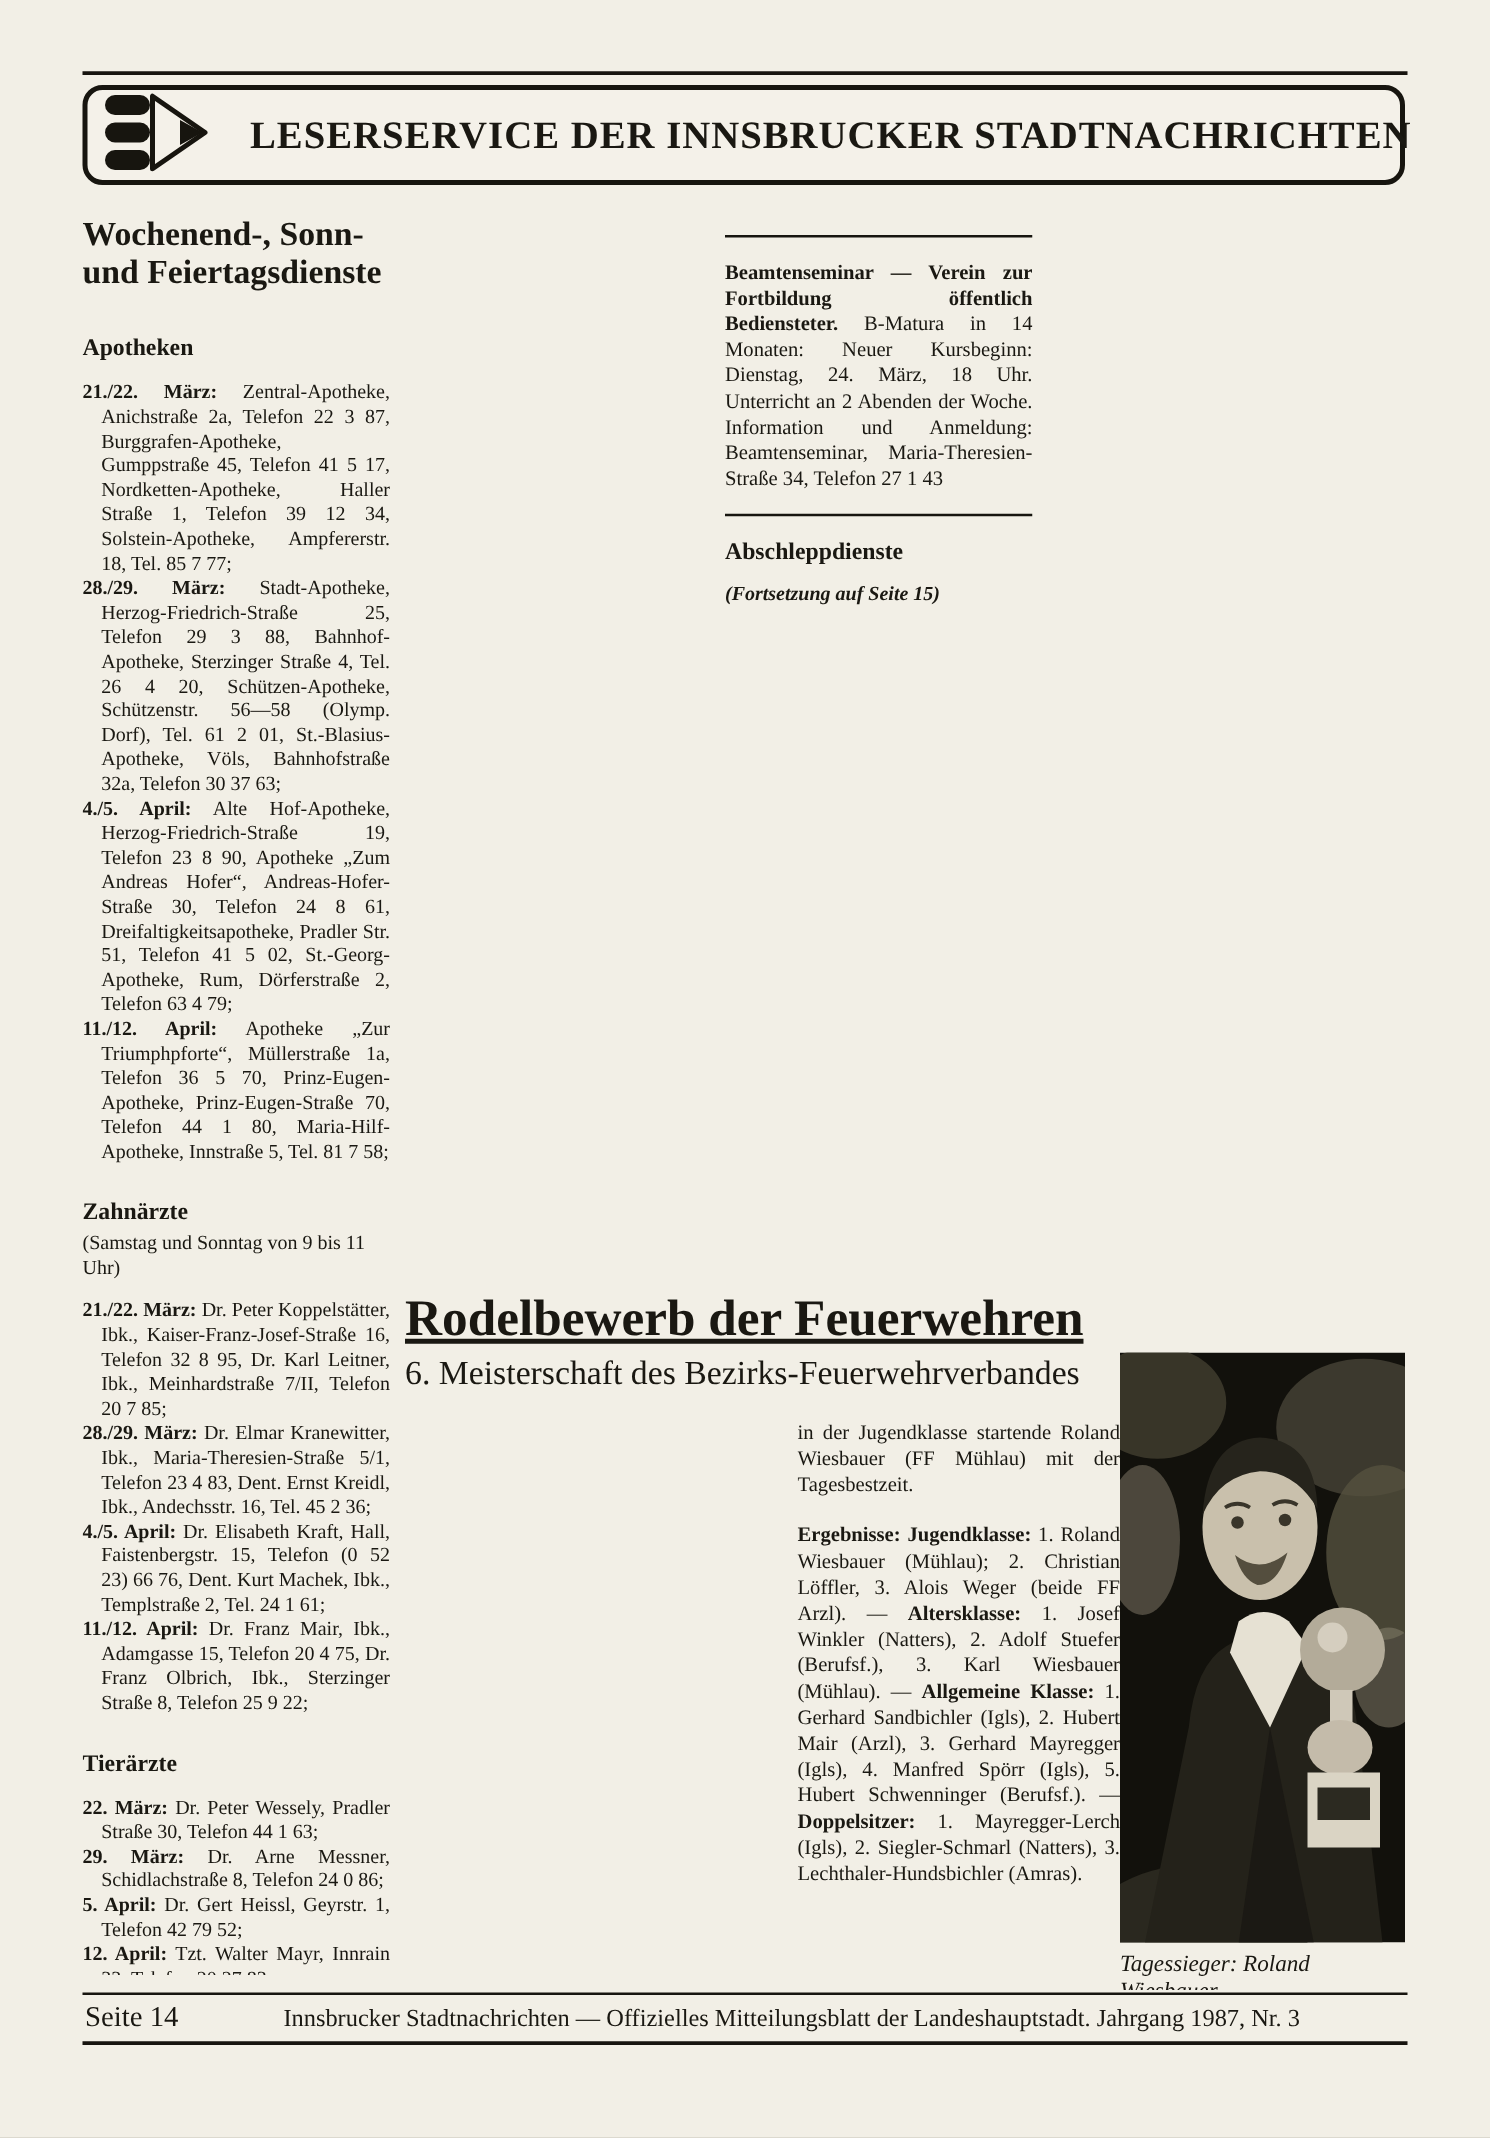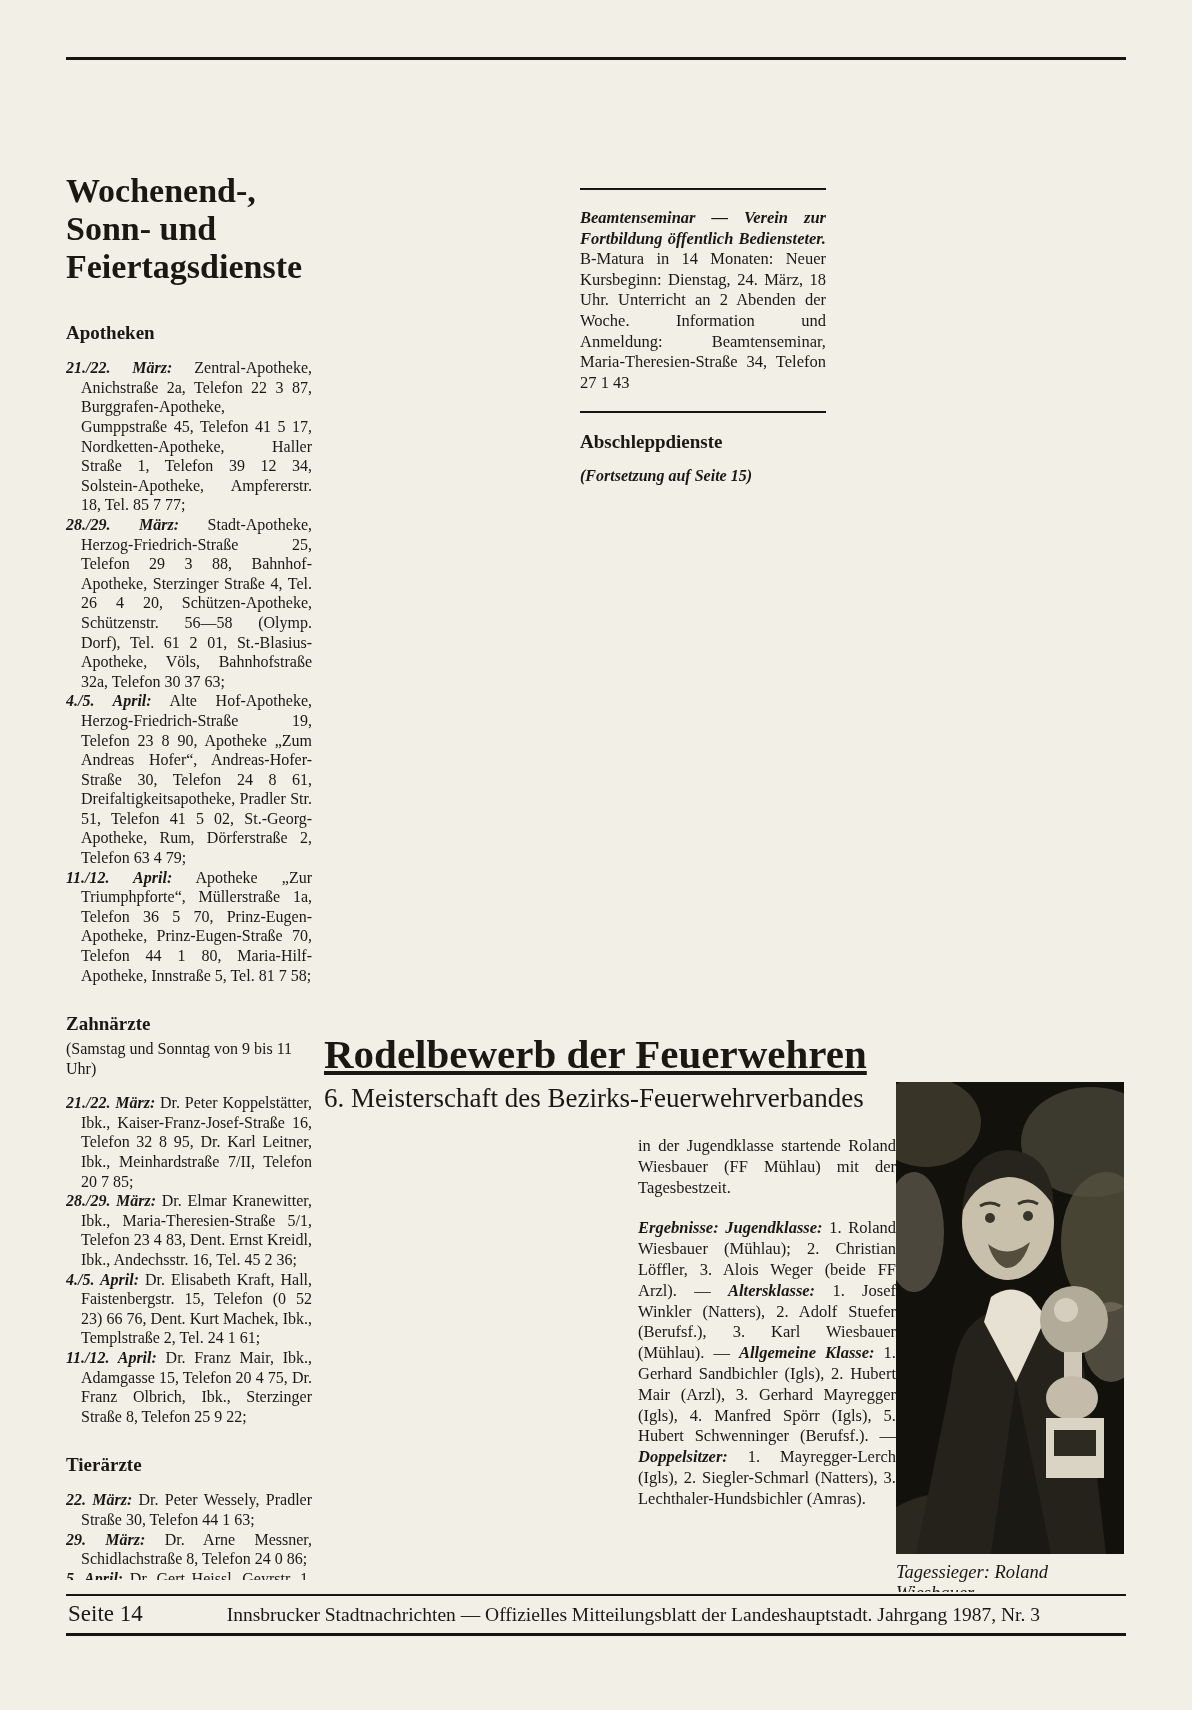--- a/index.html
+++ b/index.html
@@ -9,21 +9,21 @@
   .toprule{position:absolute;left:66px;top:57px;width:1060px;height:3px;background:#17150f;}
   .headerbox{position:absolute;left:66px;top:68px;width:1058px;height:80px;box-sizing:border-box;
              border:4px solid #17150f;border-radius:16px;display:flex;align-items:center;background:#f4f1e9;}
   .logo{margin-left:14px;flex:0 0 auto;}
   .masthead{font-size:31px;font-weight:700;letter-spacing:.8px;margin-left:12px;white-space:nowrap;}
   .col{position:absolute;top:170px;overflow:hidden;}
   #col1{left:66px;width:246px;height:1410px;}
   #col2{left:324px;width:246px;height:852px;}
   #col3{left:580px;width:246px;height:854px;}
   #col4{left:834px;width:290px;height:784px;}
-  .h1col{font-size:34px;font-weight:700;line-height:1.12;margin:2px 0 36px;}
+  .h1col{font-size:27px;font-weight:700;line-height:1.12;margin:2px 0 36px;}
   .h2{font-size:23px;font-weight:700;margin:0 0 14px;}
   .h3{font-size:19px;font-weight:700;margin:28px 0 14px;}
   .h3.first{margin-top:0;}
   .note{font-size:16px;line-height:1.25;margin:-10px 0 14px;}
   .note:empty{display:none;}
   .entry,.offer{font-size:16px;line-height:19.6px;text-align:justify;hyphens:auto;
                 padding-left:15px;text-indent:-15px;margin:0;}
   .offer{margin-bottom:7px;}
   .bullet{font-size:16.4px;line-height:20.1px;text-align:justify;hyphens:auto;margin:0;}
   hr.rule{border:none;border-top:2px solid #17150f;margin:18px 0;}
@@ -38,29 +38,41 @@
   .apara{font-size:16.5px;line-height:20.8px;text-align:justify;hyphens:auto;margin:0 0 2px;}
   .apara.results{margin-top:20px;}
   .photo{position:absolute;left:572px;top:48px;width:228px;height:472px;}
   .caption{position:absolute;left:572px;top:528px;width:228px;font-size:18.5px;font-style:italic;margin:0;}
   #footer{position:absolute;left:66px;top:1594px;width:1060px;}
   .footrule-a{height:2px;background:#17150f;}
   .footrule-b{height:3px;background:#17150f;}
   .footrow{display:flex;align-items:baseline;padding:5px 2px 6px;}
   .footpage{font-size:23px;}
   .footimprint{flex:1;text-align:center;font-size:19.5px;}
-  b{font-weight:700;font-style:italic;}
+  b{font-weight:700;}
 </style>
 </head>
 <body>
 
 <div class="page">
 
   <div class="toprule"></div>
 
+  <div class="headerbox">
+    <span class="logo">
+      <svg width="104" height="64" viewBox="0 0 104 64">
+        <rect x="0" y="2" width="36" height="16" rx="8" fill="#17150f"></rect>
+        <rect x="0" y="24" width="36" height="16" rx="8" fill="#17150f"></rect>
+        <rect x="0" y="46" width="36" height="16" rx="8" fill="#17150f"></rect>
+        <path d="M38 3 L38 61 L80 32 Z" fill="#f4f1e9" stroke="#17150f" stroke-width="4" stroke-linejoin="round"></path>
+        <path d="M60 22 L60 42 L78 32 Z" fill="#17150f"></path>
+      </svg>
+    </span>
+    <div class="masthead">LESERSERVICE DER INNSBRUCKER STADTNACHRICHTEN</div>
+  </div>
 
   <div class="col" id="col1">
     <h1 class="h1col">Wochenend-, Sonn- und Feiertagsdienste</h1>
 
     <h2 class="h3 first">Apotheken</h2>
     <div>
 
     <p class="entry"><b>21./22. März:</b> <span>Zentral-Apotheke, Anichstraße 2a, Telefon 22 3 87, Burggrafen-Apotheke, Gumppstraße 45, Telefon 41 5 17, Nordketten-Apotheke, Haller Straße 1, Telefon 39 12 34, Solstein-Apotheke, Ampfererstr. 18, Tel. 85 7 77;</span></p>
         <p class="entry"><b>28./29. März:</b> <span>Stadt-Apotheke, Herzog-Friedrich-Straße 25, Telefon 29 3 88, Bahnhof-Apotheke, Sterzinger Straße 4, Tel. 26 4 20, Schützen-Apotheke, Schützenstr. 56—58 (Olymp. Dorf), Tel. 61 2 01, St.-Blasius-Apotheke, Völs, Bahnhofstraße 32a, Telefon 30 37 63;</span></p>
         <p class="entry"><b>4./5. April:</b> <span>Alte Hof-Apotheke, Herzog-Friedrich-Straße 19, Telefon 23 8 90, Apotheke „Zum Andreas Hofer“, Andreas-Hofer-Straße 30, Telefon 24 8 61, Dreifaltigkeitsapotheke, Pradler Str. 51, Telefon 41 5 02, St.-Georg-Apotheke, Rum, Dörferstraße 2, Telefon 63 4 79;</span></p>

